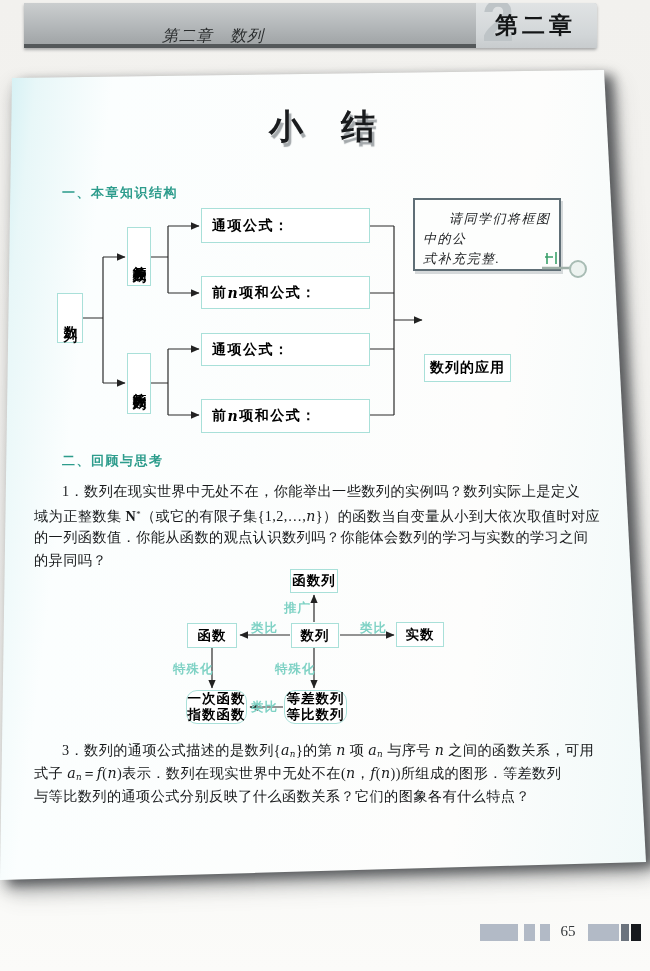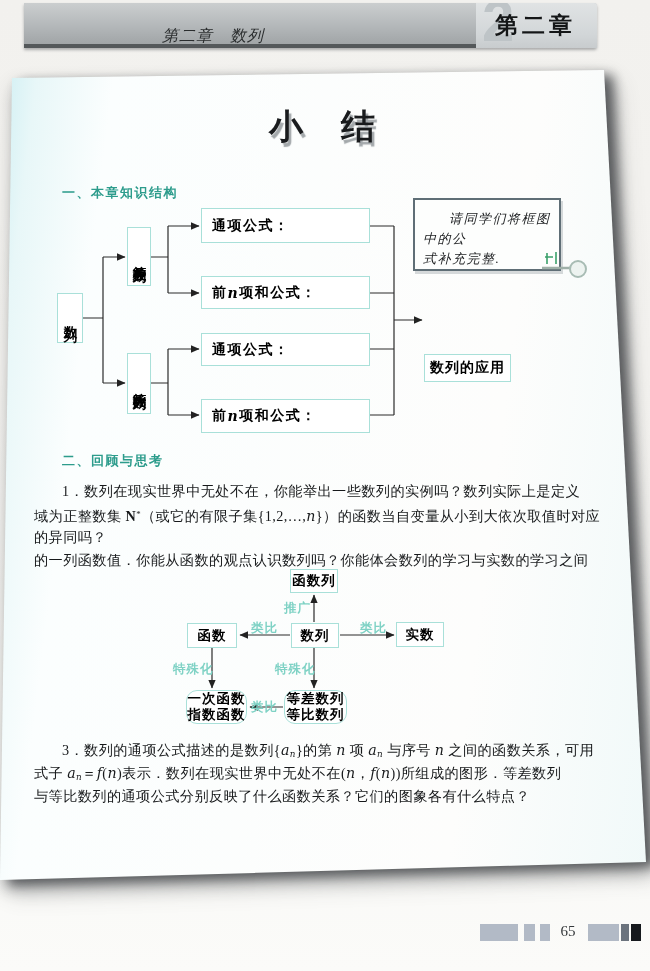--- a/index.html
+++ b/index.html
@@ -195,22 +195,22 @@
         <path d="M5,7 h8 M7,3 v11 M16,2 v12" stroke="#3aa06a" stroke-width="1.6" fill="none"></path>
         <path d="M2,18 H30" stroke="#9fb0a8" stroke-width="2.5" fill="none"></path>
         <circle cx="38" cy="19" r="8" fill="#edf3f0" stroke="#a8bcb4" stroke-width="2"></circle>
       </svg>
 
       <div class="sec-heading h2">二、回顾与思考</div>
 
       <div class="para p1">
         <div class="line indent"><span>1．数列在现实世界中无处不在，你能举出一些数列的实例吗？数列实际上是定义</span></div>
         <div class="line"><span>域为正整数集 </span><span class="s-b">N</span><span class="s-sup">*</span><span>（或它的有限子集{1,2,…,</span><span class="s-i">n</span><span>}）的函数当自变量从小到大依次取值时对应</span></div>
+        <div class="line"><span>的一列函数值．你能从函数的观点认识数列吗？你能体会数列的学习与实数的学习之间</span></div>
         <div class="line"><span>的异同吗？</span></div>
-        <div class="line"><span>的一列函数值．你能从函数的观点认识数列吗？你能体会数列的学习与实数的学习之间</span></div>
       </div>
 
       <div class="fbox center" style="left:290px; top:569px; width:48px; height:24px; font-size:13.5px;text-align:right;">函数列</div>
       <div class="fbox center" style="left:187px; top:623px; width:50px; height:25px; font-size:13.5px;">函数</div>
       <div class="fbox center" style="left:291px; top:623px; width:48px; height:25px; font-size:13.5px;">数列</div>
       <div class="fbox center" style="left:396px; top:622px; width:48px; height:25px; font-size:13.5px;">实数</div>
       <div class="fbox two-line" style="left:186px; top:690px; width:61px; height:34px;">
         <div>一次函数</div>
         <div>指数函数</div>
       </div>

